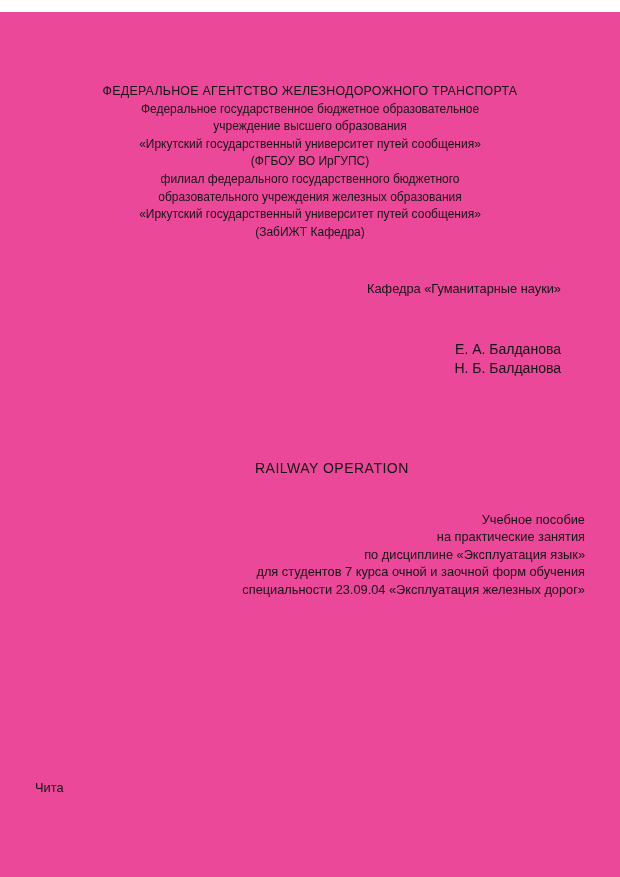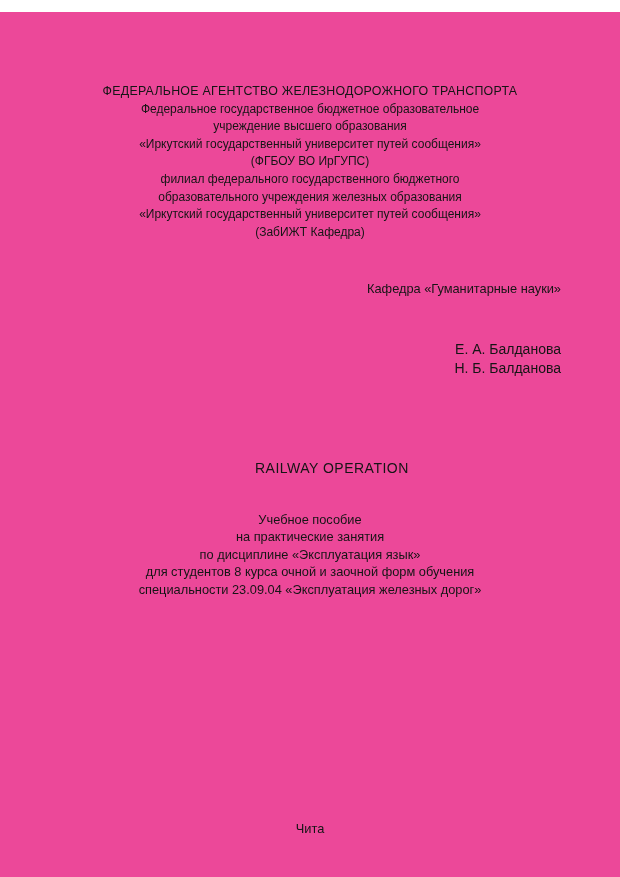--- a/index.html
+++ b/index.html
@@ -82,29 +82,29 @@
     position: absolute;
     top: 499px;
     left: 35px;
     width: 550px;
     text-align: center;
   }
   .subtitle .line {
     font-size: 12.8px;
     line-height: 17.4px;
     white-space: nowrap;
+    text-align: right;
   }
 
   
   .imprint {
     position: absolute;
-    top: 808px;
+    top: 767px;
     left: 35px;
     width: 550px;
-    text-align: center;
   }
   .imprint .line {
     font-size: 12.8px;
     line-height: 17.4px;
   }
 </style>
 </head>
 <body>
 
 <div class="page">
@@ -127,21 +127,21 @@
     <div class="author">Е. А. Балданова</div>
     <div class="author">Н. Б. Балданова</div>
   </div>
 
   <div class="doc-title">RAILWAY OPERATION</div>
 
   <div class="subtitle">
     <div class="line">Учебное пособие</div>
     <div class="line">на практические занятия</div>
     <div class="line">по дисциплине «Эксплуатация язык»</div>
-    <div class="line">для студентов 8 курса очной и заочной форм обучения</div>
+    <div class="line">для студентов 7 курса очной и заочной форм обучения</div>
     <div class="line">специальности 23.09.04 «Эксплуатация железных дорог»</div>
   </div>
 
   <div class="imprint">
     <div class="line">Чита</div>
   </div>
 
 </div>
 
 </body></html>

